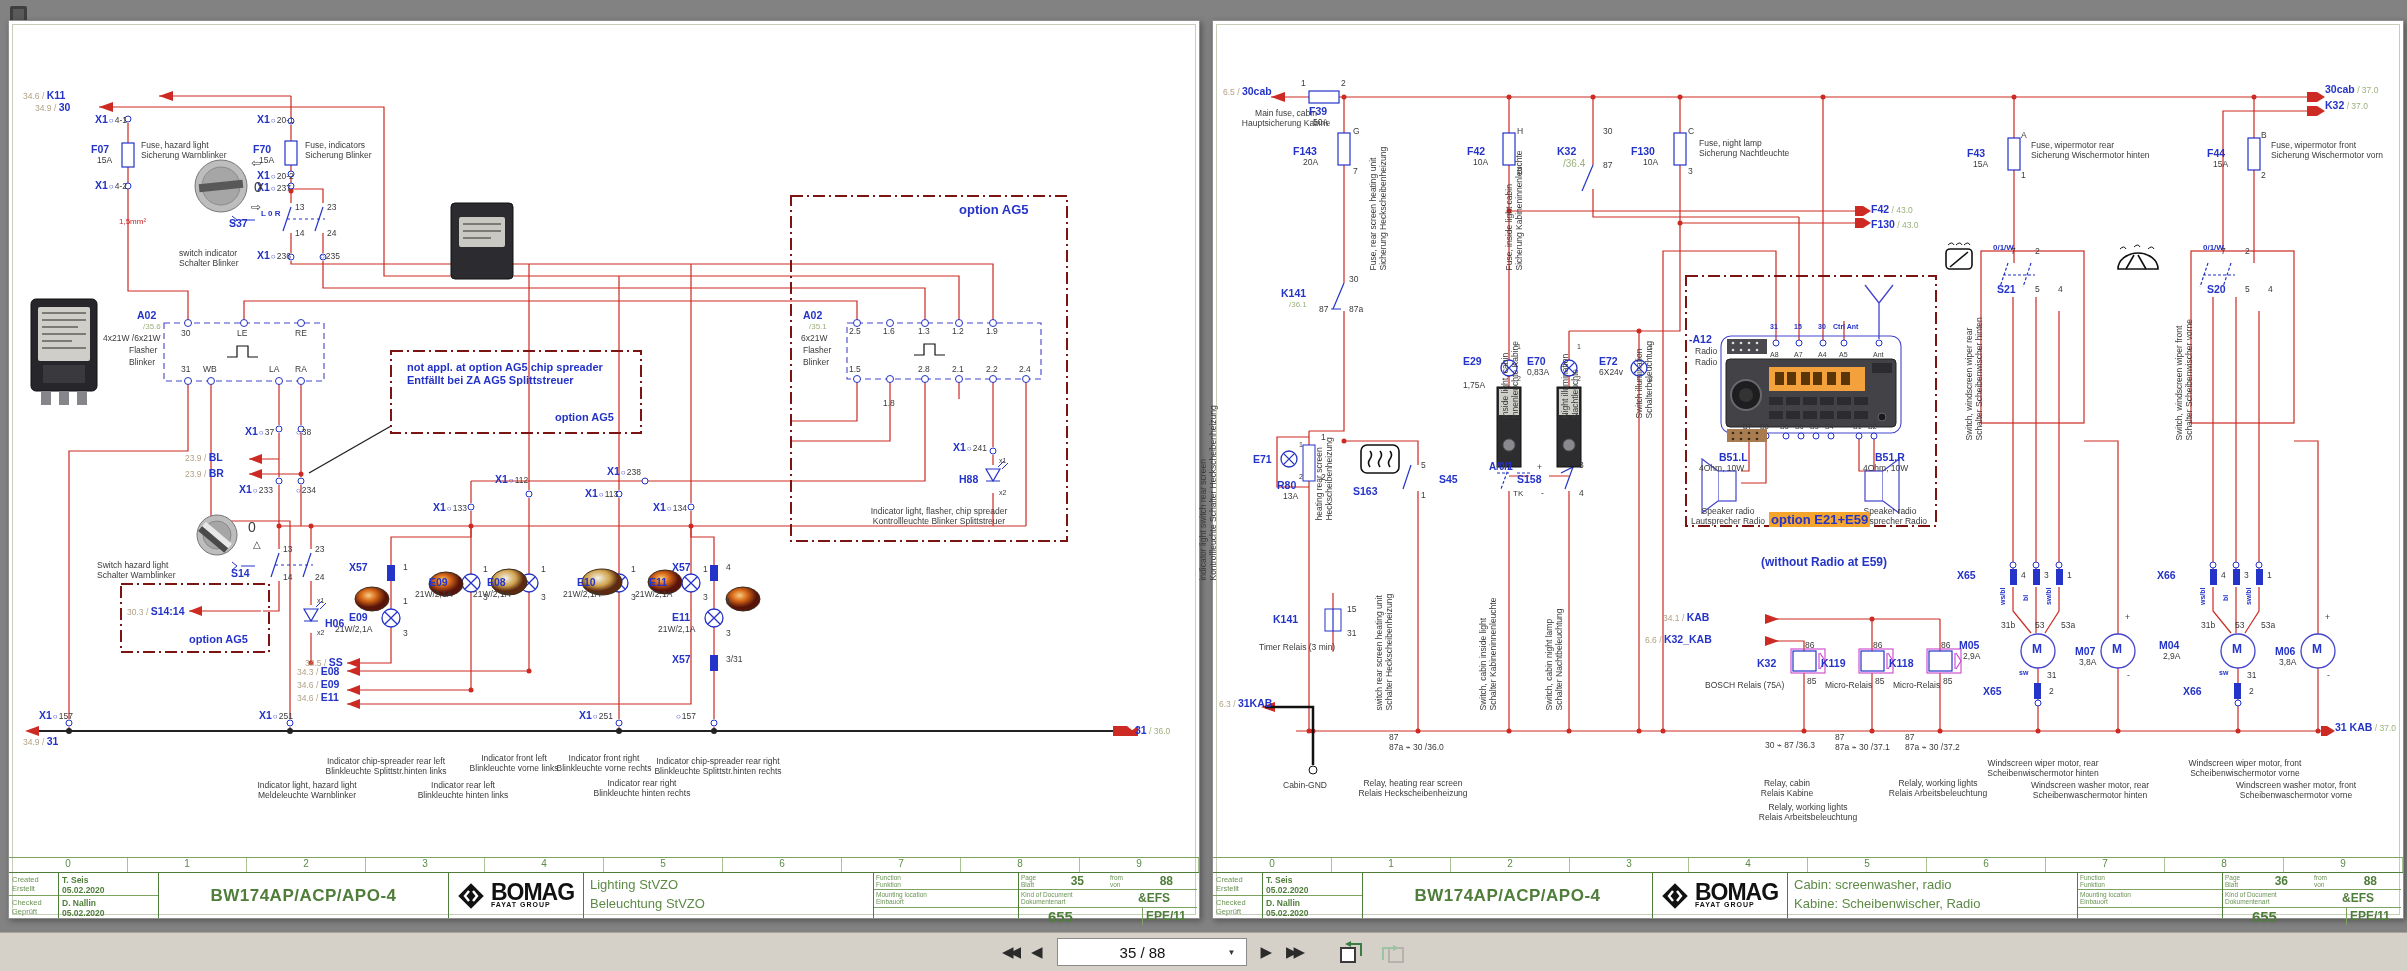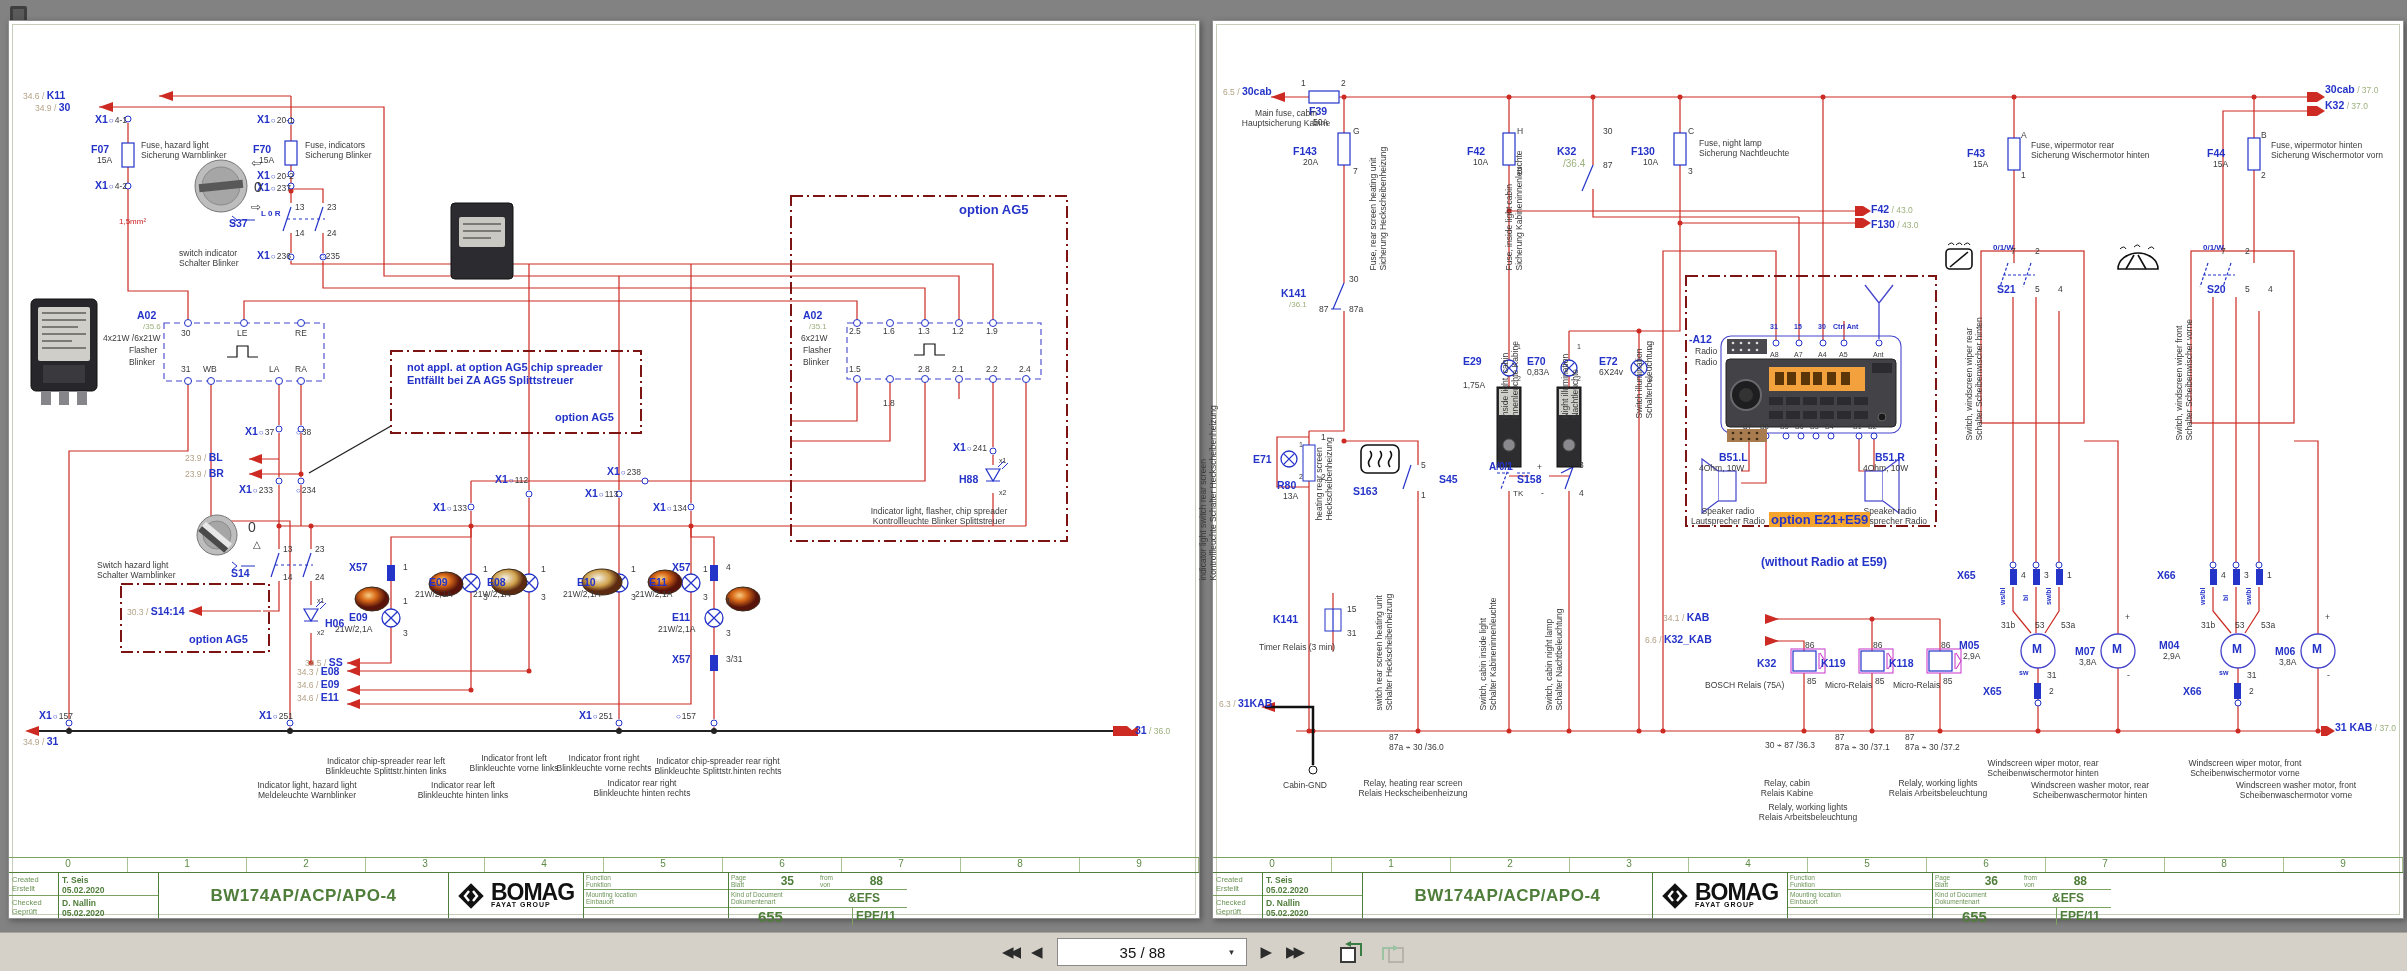--- a/index.html
+++ b/index.html
@@ -462,20 +462,24 @@
         <div class="cell model" style="width:290px">BW174AP/ACP/APO-4</div>
         <div class="cell logo" style="width:135px">
           <svg width="26" height="26" viewBox="0 0 26 26">
               <rect x="4" y="4" width="18" height="18" transform="rotate(45,13,13)" fill="#111"></rect>
               <path d="M11,8 L7,13 L11,18 M15,8 L19,13 L15,18" stroke="#fff" stroke-width="2.4" fill="none"></path>
             </svg>
           <div>
               <div class="bomag">BOMAG</div>
               <div class="fayat">FAYAT GROUP</div>
             </div>
+        </div>
+        <div class="cell title" style="width:290px">
+          <div>Lighting StVZO</div>
+            <div>Beleuchtung StVZO</div>
         </div>
         <div class="cell pg" style="width:145px">
           <div class="pgrow">
               <div class="pgl"><span>Function</span><br><span>Funktion</span></div>
             </div>
           <div class="pgrow">
               <div class="pgl"><span>Mounting location</span><br><span>Einbauort</span></div>
             </div>
           <div class="pgrow">
               <div class="pgl"></div>
@@ -905,21 +909,21 @@
           <div class="ann bb" style="left: 548px; top: 535px; font-size: 12px;"><span>(without Radio at E59)</span></div>
           <div class="ann b" style="left: 754px; top: 126px;"><span>F43</span></div>
           <div class="ann d" style="left: 760px; top: 139px;"><span>15A</span></div>
           <div class="ann d" style="left: 808px; top: 110px;"><span>A</span></div>
           <div class="ann d" style="left: 808px; top: 150px;"><span>1</span></div>
           <div class="ann d" style="left: 818px; top: 120px;"><span>Fuse, wipermotor rear</span><div>Sicherung Wischermotor hinten</div></div>
           <div class="ann b" style="left: 994px; top: 126px;"><span>F44</span></div>
           <div class="ann d" style="left: 1000px; top: 139px;"><span>15A</span></div>
           <div class="ann d" style="left: 1048px; top: 110px;"><span>B</span></div>
           <div class="ann d" style="left: 1048px; top: 150px;"><span>2</span></div>
-          <div class="ann d" style="left: 1058px; top: 120px;"><span>Fuse, wipermotor hinten</span><div>Sicherung Wischermotor vorn</div></div>
+          <div class="ann d" style="left: 1058px; top: 120px;"><span>Fuse, wipermotor front</span><div>Sicherung Wischermotor vorn</div></div>
           <div class="ann b" style="left: 1112px; top: 62px;"><span>30cab</span><span class="gg2"> / 37.0</span></div>
           <div class="ann b" style="left: 1112px; top: 78px;"><span>K32</span><span class="gg2"> / 37.0</span></div>
           <div class="ann b" style="left: 780px; top: 222px; font-size: 8px;"><span>0/1/W</span></div>
           <div class="ann b" style="left: 784px; top: 262px;"><span>S21</span></div>
           <div class="ann d" style="left: 798px; top: 226px;"><span>7</span></div>
           <div class="ann d" style="left: 822px; top: 226px;"><span>2</span></div>
           <div class="ann d" style="left: 822px; top: 264px;"><span>5</span></div>
           <div class="ann d" style="left: 845px; top: 264px;"><span>4</span></div>
           <div class="ann d rot" style="left: 772px; top: 400px;"><span>Switch, windscreen wiper rear</span><div>Schalter Scheibenwischer hinten</div></div>
           <div class="ann b" style="left: 990px; top: 222px; font-size: 8px;"><span>0/1/W</span></div>
@@ -1003,20 +1007,24 @@
         <div class="cell logo" style="width:135px">
           <svg width="26" height="26" viewBox="0 0 26 26">
               <rect x="4" y="4" width="18" height="18" transform="rotate(45,13,13)" fill="#111"></rect>
               <path d="M11,8 L7,13 L11,18 M15,8 L19,13 L15,18" stroke="#fff" stroke-width="2.4" fill="none"></path>
             </svg>
           <div>
               <div class="bomag">BOMAG</div>
               <div class="fayat">FAYAT GROUP</div>
             </div>
         </div>
+        <div class="cell title" style="width:290px">
+          <div>Cabin: screenwasher, radio</div>
+            <div>Kabine: Scheibenwischer, Radio</div>
+        </div>
         <div class="cell pg" style="width:145px">
           <div class="pgrow">
               <div class="pgl"><span>Function</span><br><span>Funktion</span></div>
             </div>
           <div class="pgrow">
               <div class="pgl"><span>Mounting location</span><br><span>Einbauort</span></div>
             </div>
           <div class="pgrow">
               <div class="pgl"></div>
             </div>

